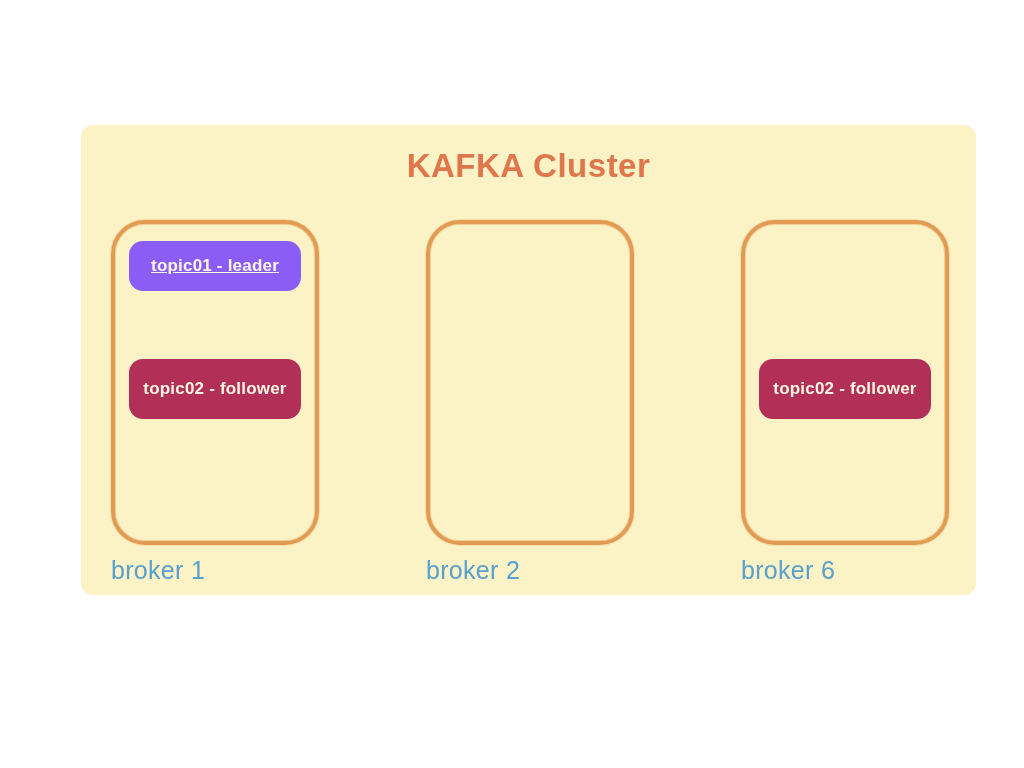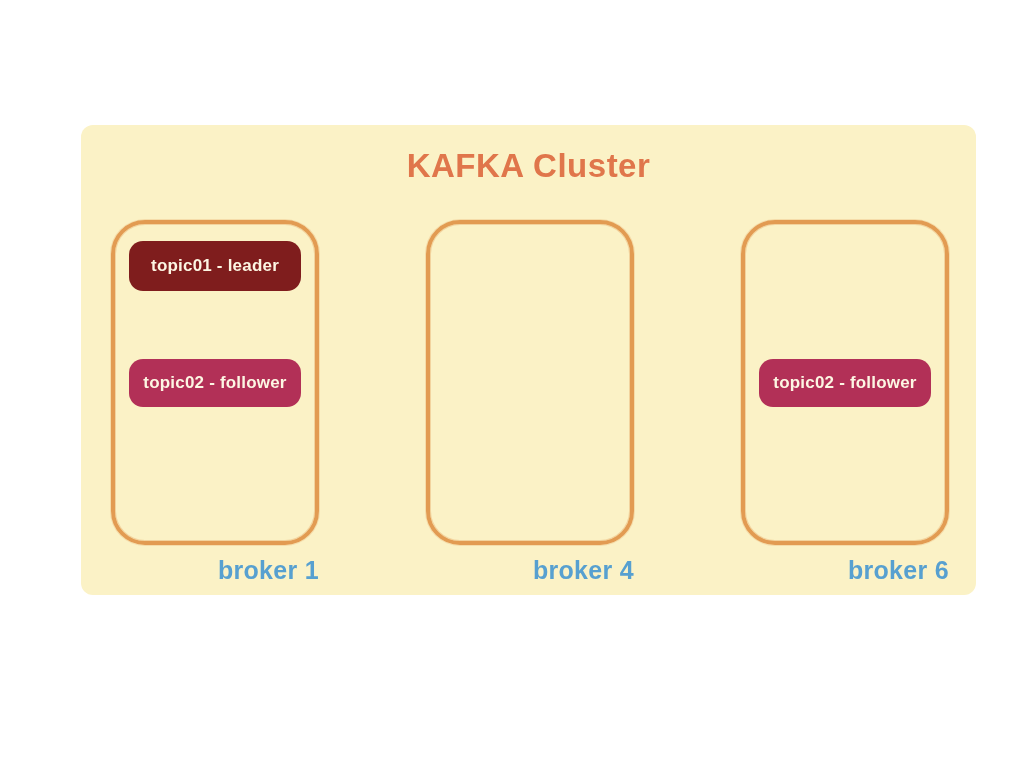--- a/index.html
+++ b/index.html
@@ -55,30 +55,30 @@
     display: flex;
     align-items: center;
     justify-content: center;
     color: #FDF6E3;
     font-size: 17px;
     font-weight: bold;
     border-radius: 14px;
     letter-spacing: 0.2px;
   }
   .slot-top { top: 17px; height: 50px; }
-  .slot-mid { top: 135px; height: 48px; }
-  .chip-blue { background: #7f1d1d; }
+  .slot-mid { top: 135px; height: 60px; }
+  .chip-blue { background: #8b5cf6; text-decoration: underline; }
   .chip-crimson { background: #B23057; }
   .broker-label {
     position: absolute;
     top: 431px;
     width: 208px;
-    text-align: right;
+    text-align: left;
     font-size: 25px;
-    font-weight: bold;
+    font-weight: normal;
     color: #57A0D0;
     letter-spacing: 0.3px;
   }
   .broker-label.l1 { left: 30px; }
   .broker-label.l2 { left: 345px; }
   .broker-label.l3 { left: 660px; }
 </style>
 </head>
 <body>
 
@@ -93,17 +93,17 @@
     </div>
 
     <div class="broker-box b2">
     </div>
 
     <div class="broker-box b3">
       <div class="topic-chip slot-mid chip-crimson">topic02 - follower</div>
     </div>
 
     <div class="broker-label l1">broker 1</div>
-    <div class="broker-label l2">broker 4</div>
+    <div class="broker-label l2">broker 2</div>
     <div class="broker-label l3">broker 6</div>
 
   </div>
 </div>
 
 </body></html>

